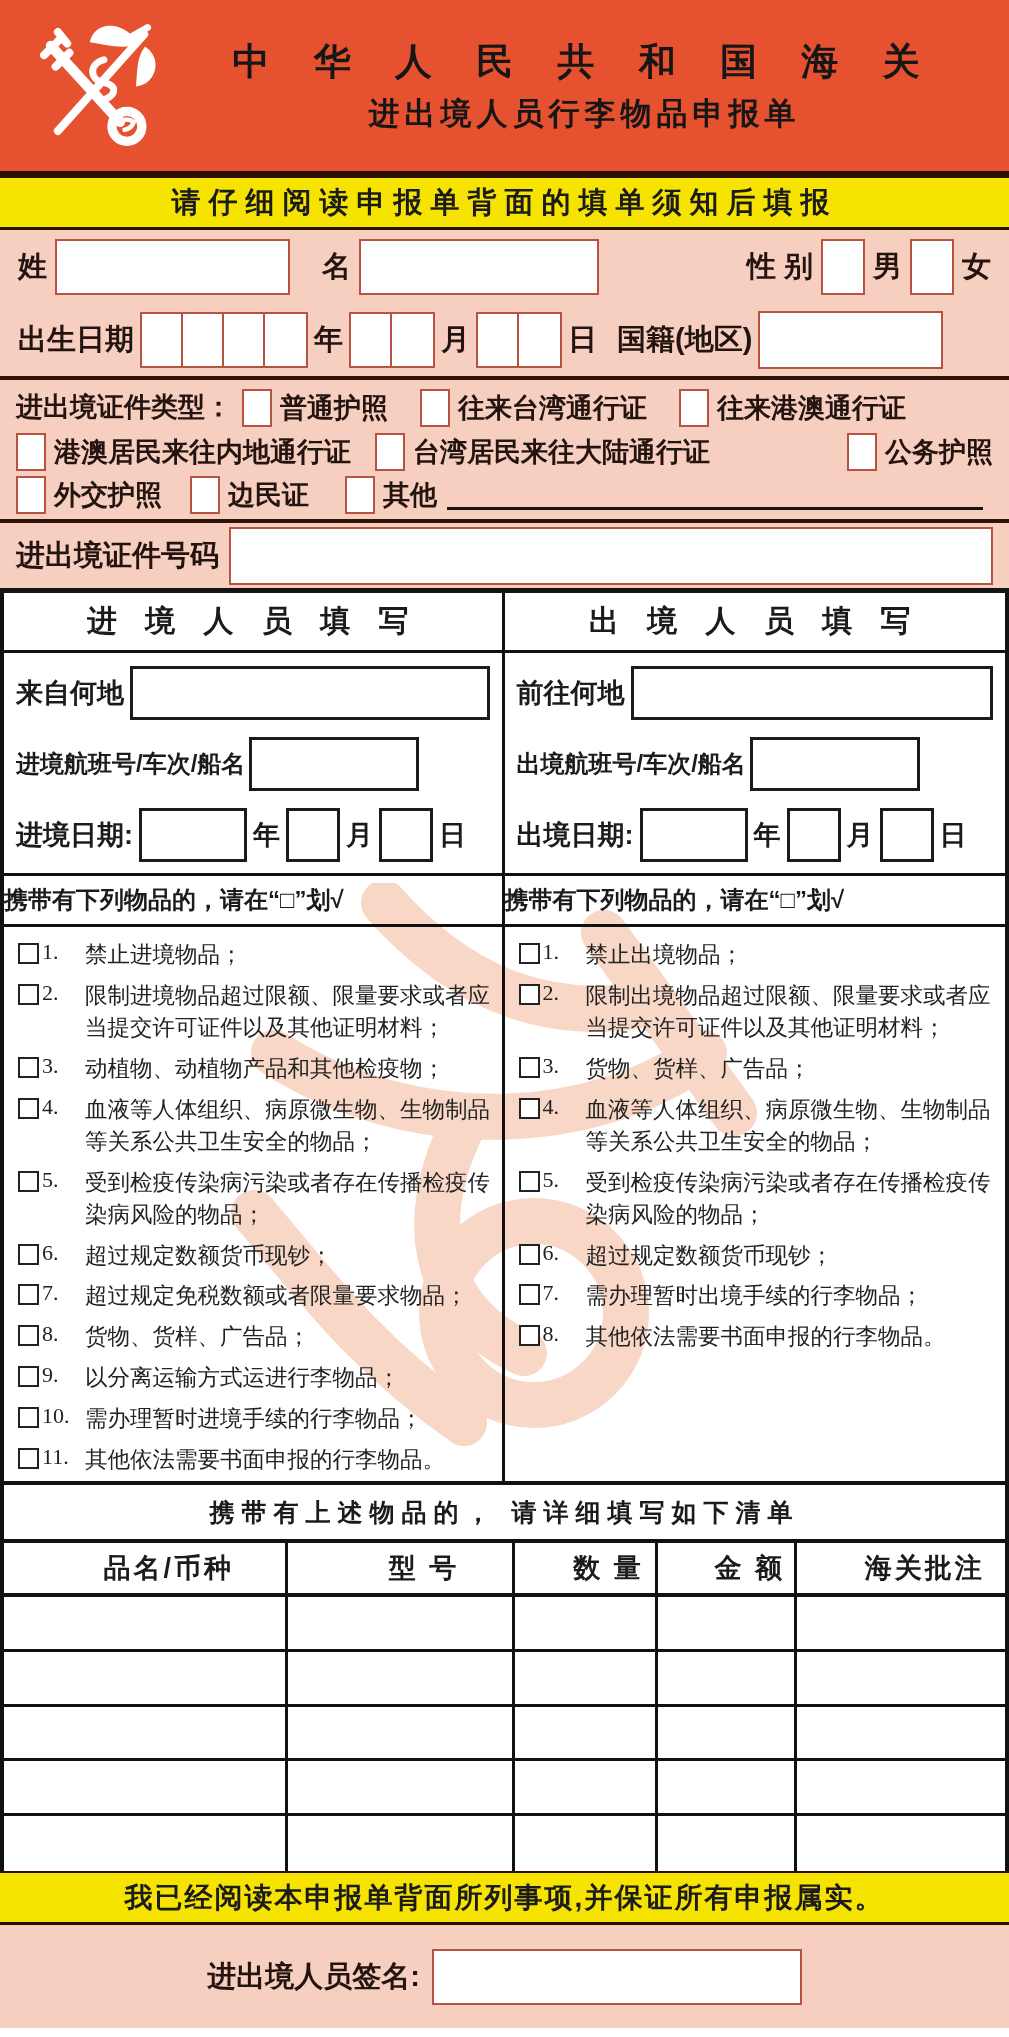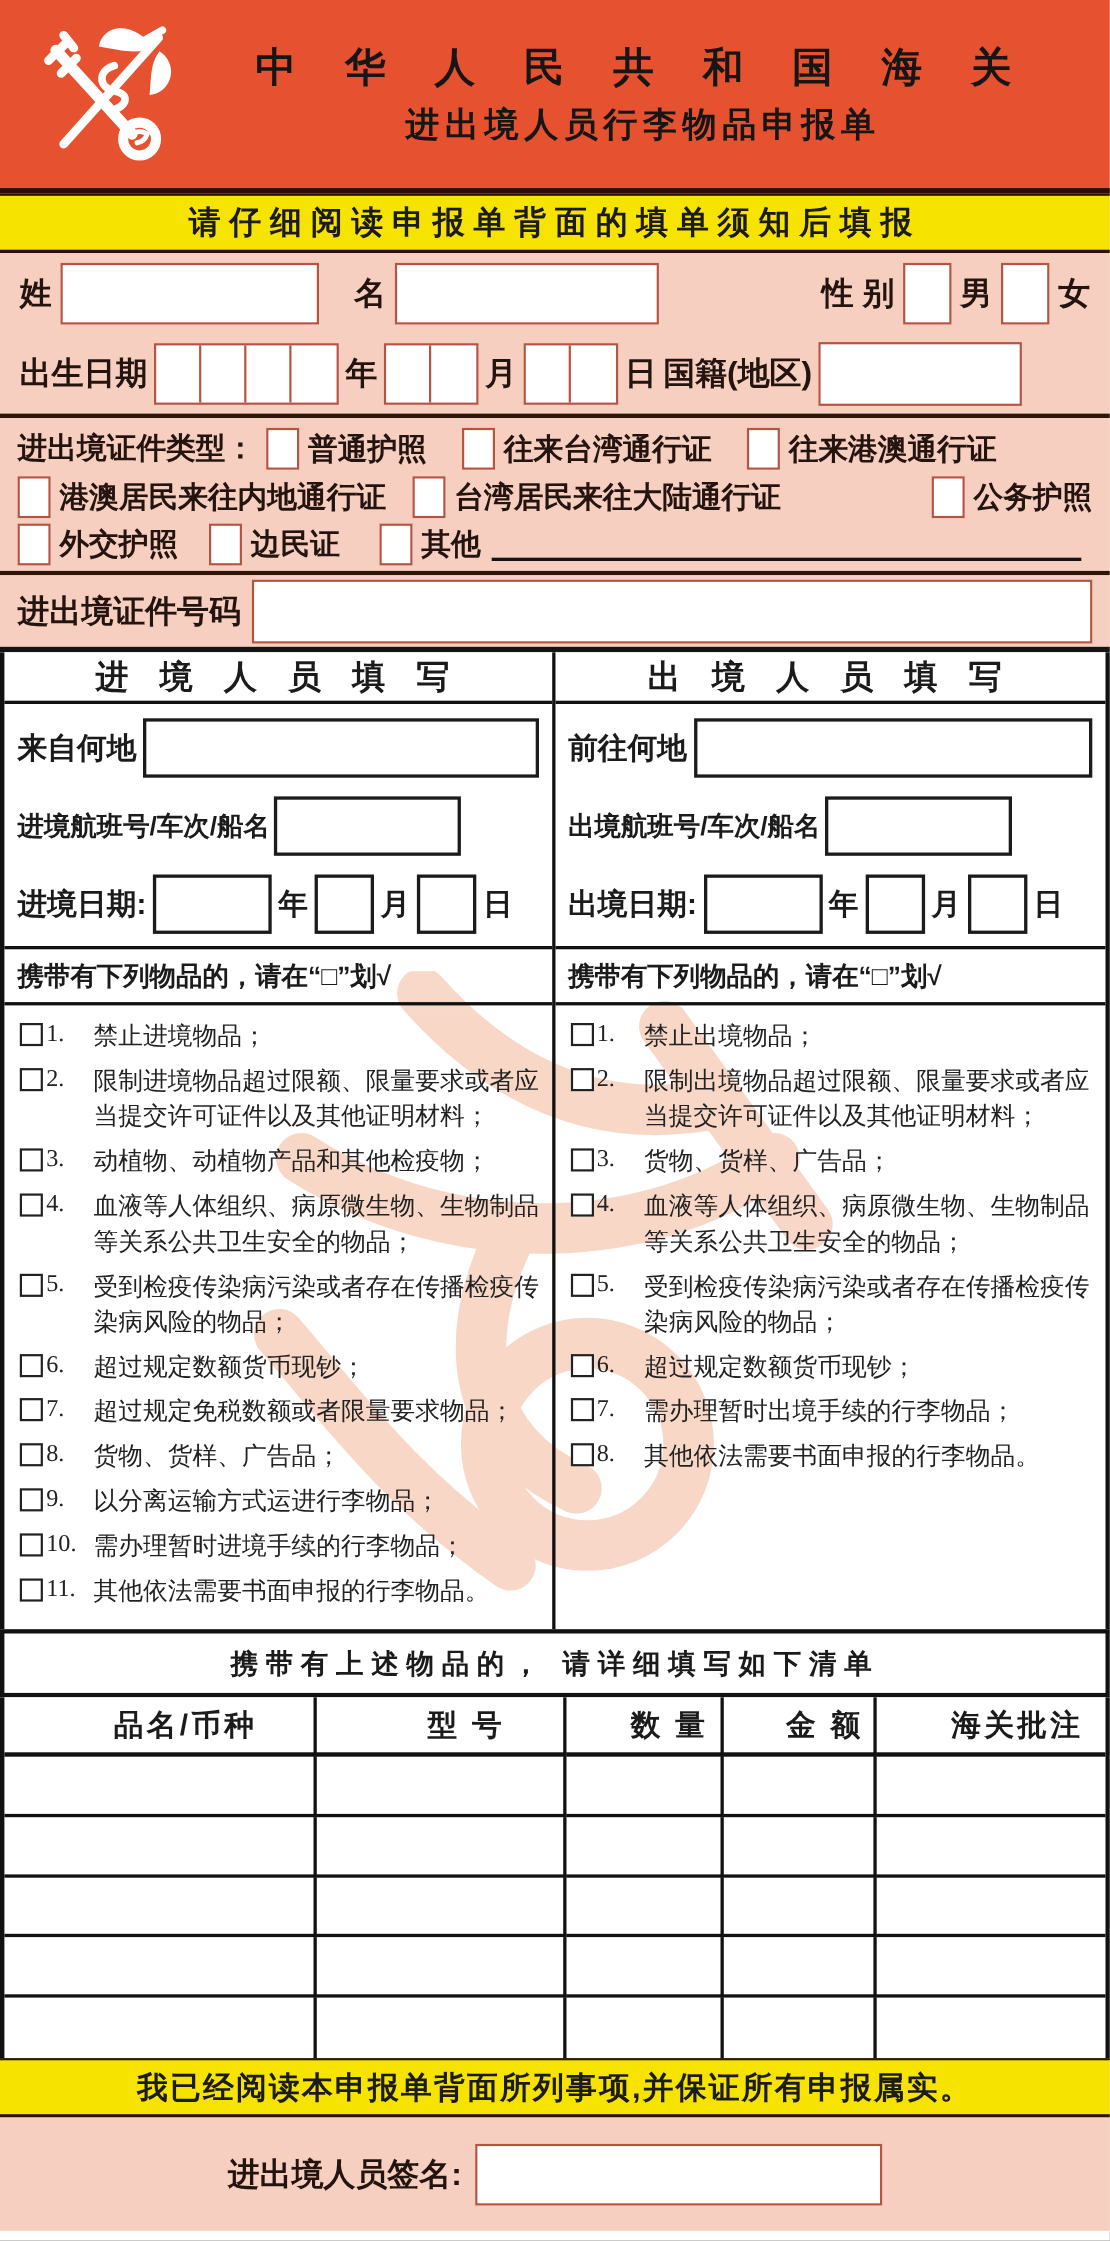--- a/index.html
+++ b/index.html
@@ -51,32 +51,32 @@
   #other-line { flex:1; border-bottom:3px solid #141414; height:34px; margin-right:10px; }
 
   #pinkC { height:65px; padding:0 16px; display:flex; align-items:center; gap:10px; }
   #docno-input { flex:1; height:58px; }
 
   
   #main { height:888px; background:#fff; border-left:4px solid #111; border-right:4px solid #111;
     border-top:0; display:flex; position:relative; }
   .col { width:50%; display:flex; flex-direction:column; position:relative; z-index:1; }
   #col-entry { border-right:3px solid #111; }
-  .col-header { height:47px; display:flex; align-items:center; justify-content:center;
+  .col-header { height:60px; display:flex; align-items:center; justify-content:center;
     font-size:30px; font-weight:bold; letter-spacing:10px; border-bottom:3px solid #111; }
   .col-fields { height:220px; padding:8px 12px 6px 12px; display:flex; flex-direction:column; justify-content:space-between; }
   .field-row { display:flex; align-items:center; height:64px; }
   .flabel { font-weight:bold; font-size:27px; white-space:nowrap; }
   .flabel-sm { font-weight:bold; font-size:24px; white-space:nowrap; }
   .white-input { background:#fff; border:3px solid #1b1b1b; }
   .inp-wide { flex:1; height:54px; margin-left:6px; }
   .inp-flight { width:170px; height:54px; margin-left:4px; }
   .inp-year { width:108px; height:54px; margin:0 6px; }
   .inp-md { width:54px; height:54px; margin:0 6px; }
-  .chk-title { height:54px; display:flex; align-items:center; padding-left:12px;
+  .chk-title { height:54px; display:flex; align-items:center; padding-left:0;
     font-size:24px; font-weight:bold; border-top:3px solid #111; border-bottom:3px solid #111; white-space:nowrap; }
   .chk-list { flex:1; padding:12px 10px 0 14px; display:flex; flex-direction:column; gap:9px;
     font-family:"Liberation Serif", serif; }
   .chk-item { display:flex; align-items:flex-start; }
   .chk-box { width:21px; height:21px; border:2px solid #222; background:#fff; flex:none; margin-top:4px; }
   .chk-num { width:46px; flex:none; font-size:22px; padding-left:3px; color:#222; }
   .chk-txt { flex:1; font-size:22.5px; line-height:1.42; color:#222; }
 
   
   #watermark { position:absolute; left:130px; top:290px; width:720px; height:590px;
@@ -157,21 +157,21 @@
       <span class="seg-group">
         <span class="seg"></span>
           <span class="seg"></span>
       </span>
       <span class="plabel">月</span>
       <span class="seg-group">
         <span class="seg"></span>
           <span class="seg"></span>
       </span>
       <span class="plabel">日</span>
-      <span class="plabel" style="margin-left:0">国籍(地区)</span>
+      <span class="plabel" style="margin-left:14px">国籍(地区)</span>
       <span class="pink-input" style="width:185px;height:58px"></span>
     </div>
   </div>
 
   <div class="pink-divider"></div>
 
   <div id="pinkB" class="pink">
     <div class="doc-row">
       <span class="doc-label">进出境证件类型：</span>
       <span class="doc-opt">

